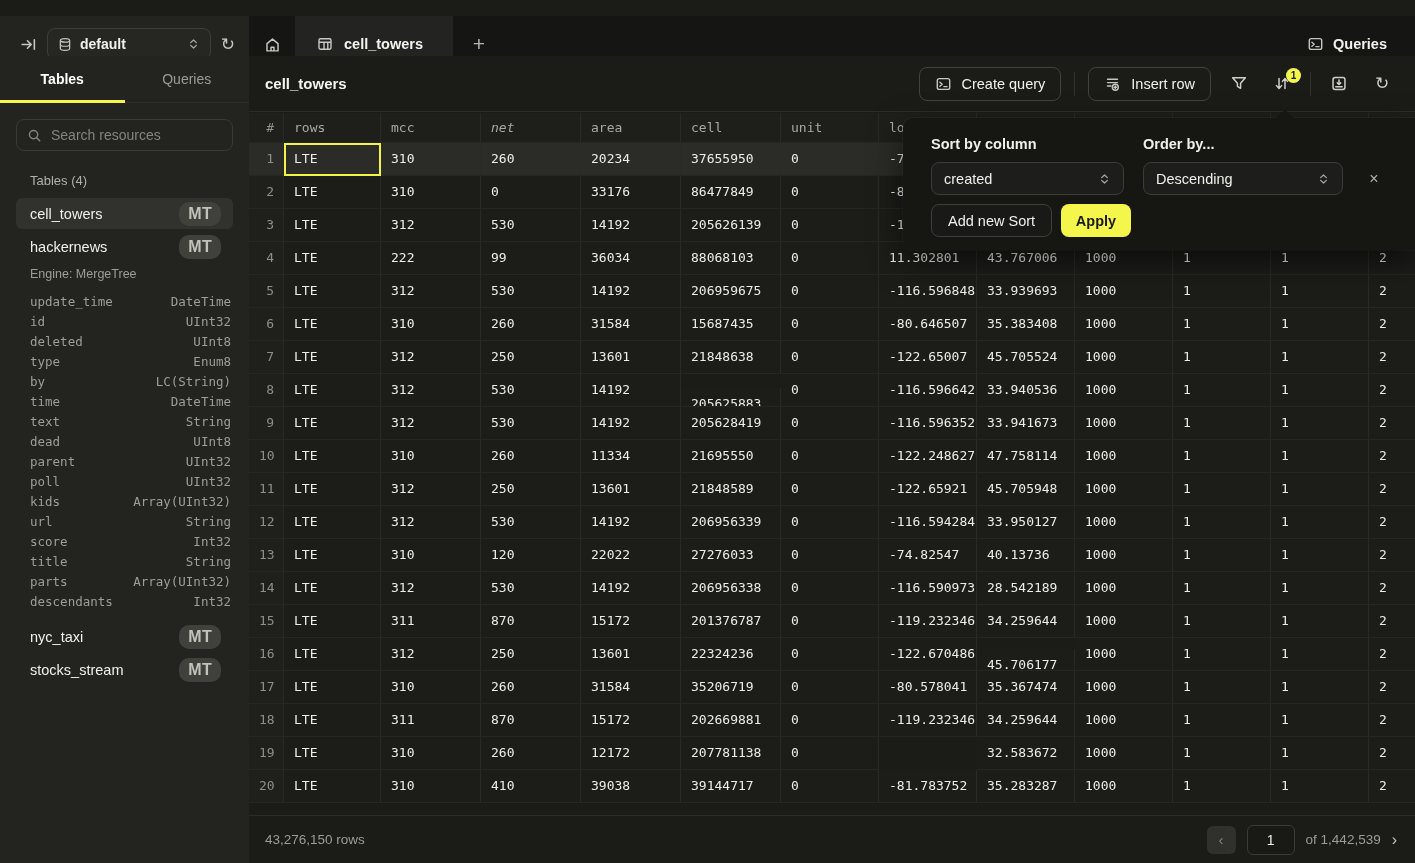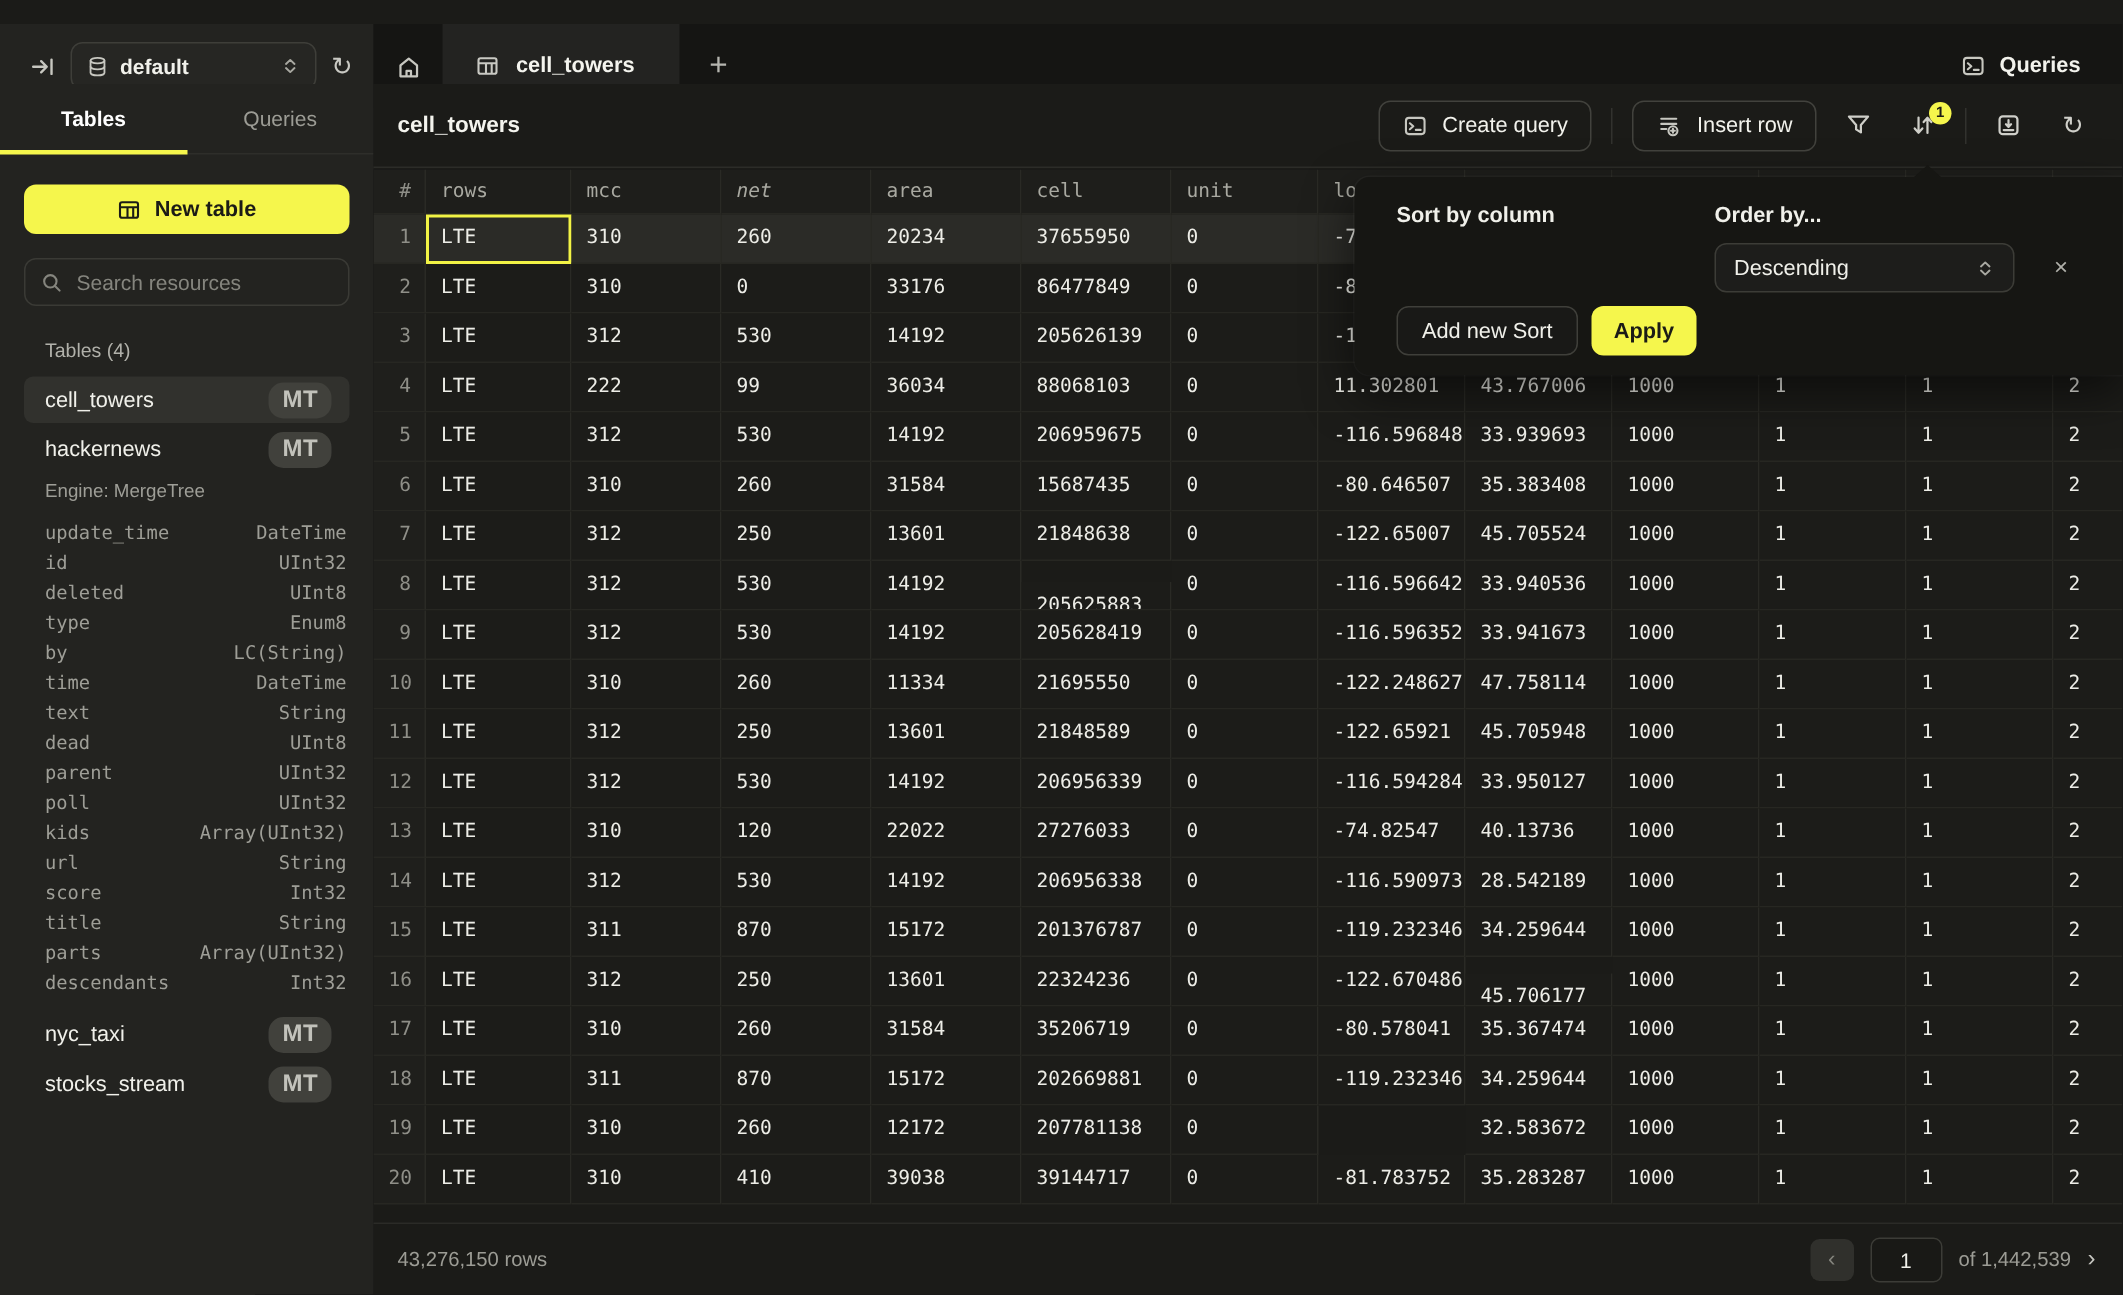--- a/index.html
+++ b/index.html
@@ -228,29 +228,20 @@
     </button>
   </div>
 </header>
 
 <aside class="sidebar">
   <div class="side-tabs">
     <button class="side-tab active">Tables</button>
     <button class="side-tab">Queries</button>
   </div>
 
-  <button class="new-table-btn">
-    <span class="icon" style="color:#1b1b16">
-      <svg width="16" height="16" viewBox="0 0 16 16" fill="none" stroke="currentColor" stroke-width="1.4">
-          <rect x="2" y="2.8" width="12" height="10.4" rx="1.4"></rect>
-          <path d="M2 6.2h12M7 6.2v7M10.8 6.2v7"></path>
-        </svg>
-    </span>
-    <span>New table</span>
-  </button>
 
   <div class="search-box">
     <span class="icon" style="color:#85857e">
       <svg width="15" height="15" viewBox="0 0 16 16" fill="none" stroke="currentColor" stroke-width="1.5" stroke-linecap="round">
           <circle cx="7" cy="7" r="4.4"></circle>
           <path d="m10.3 10.3 3.3 3.3"></path>
         </svg>
     </span>
     <input placeholder="Search resources" style="">
   </div>
@@ -720,20 +711,28 @@
     <input class="page-input" value="1" style="">
     <span class="page-total">of 1,442,539</span>
     <button class="page-next">›</button>
   </div>
 </div>
 
 <div class="sort-popup">
   <div class="popup-caret"></div>
   <div class="sp-label l1">Sort by column</div>
   <div class="sp-label l2">Order by...</div>
+  <div class="sp-select s1">
+    <span>created</span>
+    <span class="chev">
+      <svg width="13" height="14" viewBox="0 0 16 16" fill="none" stroke="currentColor" stroke-width="1.6" stroke-linecap="round" stroke-linejoin="round">
+          <path d="M4.5 6.3 8 3l3.5 3.3M4.5 9.7 8 13l3.5-3.3"></path>
+        </svg>
+    </span>
+  </div>
   <div class="sp-select s2">
     <span>Descending</span>
     <span class="chev">
       <svg width="13" height="14" viewBox="0 0 16 16" fill="none" stroke="currentColor" stroke-width="1.6" stroke-linecap="round" stroke-linejoin="round">
           <path d="M4.5 6.3 8 3l3.5 3.3M4.5 9.7 8 13l3.5-3.3"></path>
         </svg>
     </span>
   </div>
   <button class="sp-close">×</button>
   <button class="sp-add">Add new Sort</button>

